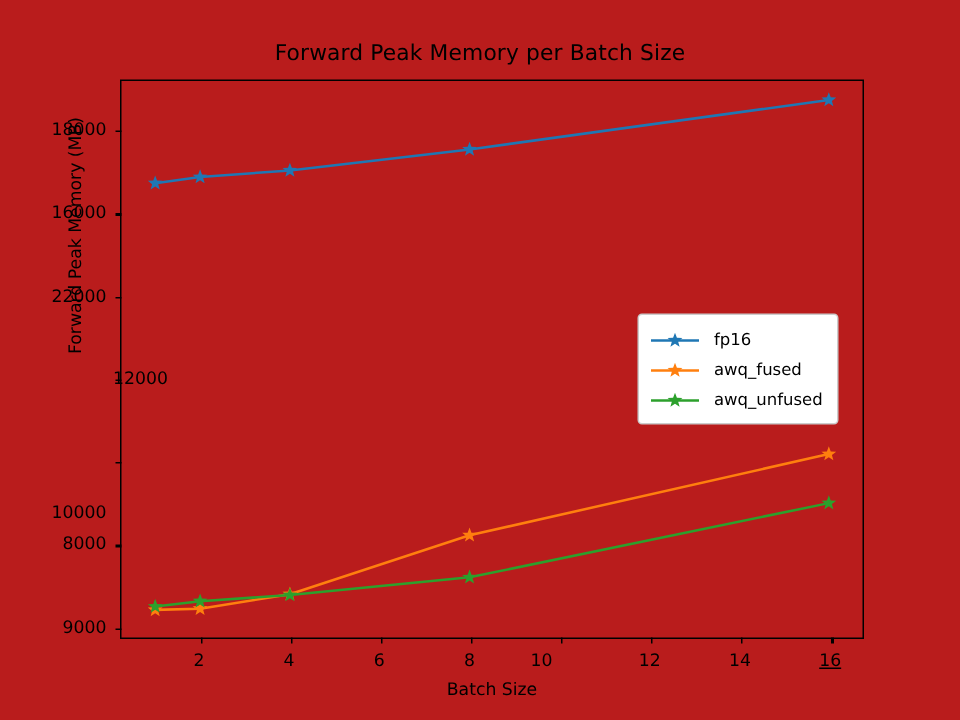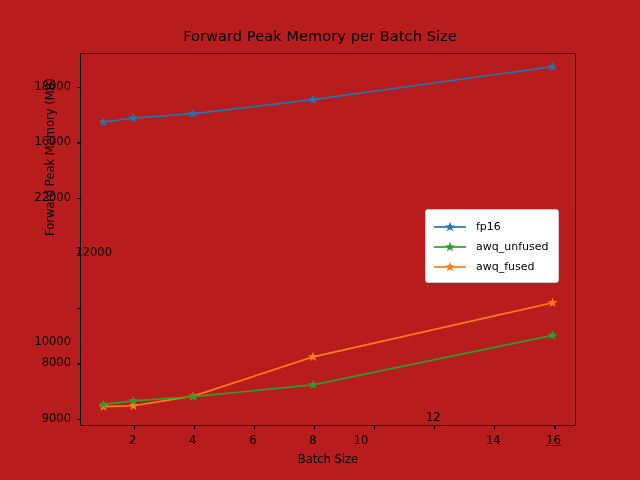--- a/index.html
+++ b/index.html
@@ -184,42 +184,42 @@
       <div class="tick-label ytick-label" style="top: 196.674px; left: 0px; width: 71px;">22000</div>
       <div class="tick-label ytick-label" style="top: 141.415px; left: 0px; width: 71px;">16000</div>
       <div class="tick-label ytick-label" style="top: 86.1556px; left: 0px; width: 71px;">18000</div>
     </div>
   <div id="x-ticks">
       <div class="tick-label xtick-label" style="left: 132.606px; top: 433px;">2</div>
       <div class="tick-label xtick-label" style="left: 192.727px; top: 433px;">4</div>
       <div class="tick-label xtick-label" style="left: 252.848px; top: 433px;">6</div>
       <div class="tick-label xtick-label" style="left: 312.97px; top: 433px;">8</div>
       <div class="tick-label xtick-label" style="left: 361px; top: 433px;">10</div>
-      <div class="tick-label xtick-label" style="left: 433.212px; top: 410px; text-align: center;">12</div>
+      <div class="tick-label xtick-label" style="left: 433.212px; top: 433px; text-align: center;">12</div>
       <div class="tick-label xtick-label" style="left: 493.333px; top: 433px;">14</div>
       <div class="tick-label xtick-label" style="left: 553.455px; top: 433px; text-decoration: underline;">16</div>
     </div>
 
   <div id="legend">
       <div class="legend-row">
         <div class="legend-swatch"><svg width="34" height="14" viewBox="0 0 34 14">
             <line x1="1" y1="7" x2="33" y2="7" stroke="#1f77b4" stroke-width="1.7"></line>
             <path d="M17.00 1.80L18.28 5.23L21.95 5.39L19.08 7.67L20.06 11.21L17.00 9.18L13.94 11.21L14.92 7.67L12.05 5.39L15.72 5.23Z" fill="#1f77b4"></path>
           </svg></div>
         <span class="legend-label">fp16</span>
       </div>
       <div class="legend-row">
         <div class="legend-swatch"><svg width="34" height="14" viewBox="0 0 34 14">
+            <line x1="1" y1="7" x2="33" y2="7" stroke="#ff7f0e" stroke-width="1.7"></line>
+            <path d="M17.00 1.80L18.28 5.23L21.95 5.39L19.08 7.67L20.06 11.21L17.00 9.18L13.94 11.21L14.92 7.67L12.05 5.39L15.72 5.23Z" fill="#ff7f0e"></path>
+          </svg></div>
+        <span class="legend-label">awq_fused</span>
+      </div>
+      <div class="legend-row">
+        <div class="legend-swatch"><svg width="34" height="14" viewBox="0 0 34 14">
             <line x1="1" y1="7" x2="33" y2="7" stroke="#2ca02c" stroke-width="1.7"></line>
             <path d="M17.00 1.80L18.28 5.23L21.95 5.39L19.08 7.67L20.06 11.21L17.00 9.18L13.94 11.21L14.92 7.67L12.05 5.39L15.72 5.23Z" fill="#2ca02c"></path>
           </svg></div>
         <span class="legend-label">awq_unfused</span>
       </div>
-      <div class="legend-row">
-        <div class="legend-swatch"><svg width="34" height="14" viewBox="0 0 34 14">
-            <line x1="1" y1="7" x2="33" y2="7" stroke="#ff7f0e" stroke-width="1.7"></line>
-            <path d="M17.00 1.80L18.28 5.23L21.95 5.39L19.08 7.67L20.06 11.21L17.00 9.18L13.94 11.21L14.92 7.67L12.05 5.39L15.72 5.23Z" fill="#ff7f0e"></path>
-          </svg></div>
-        <span class="legend-label">awq_fused</span>
-      </div>
     </div>
 
 </div>
 
 </body></html>

